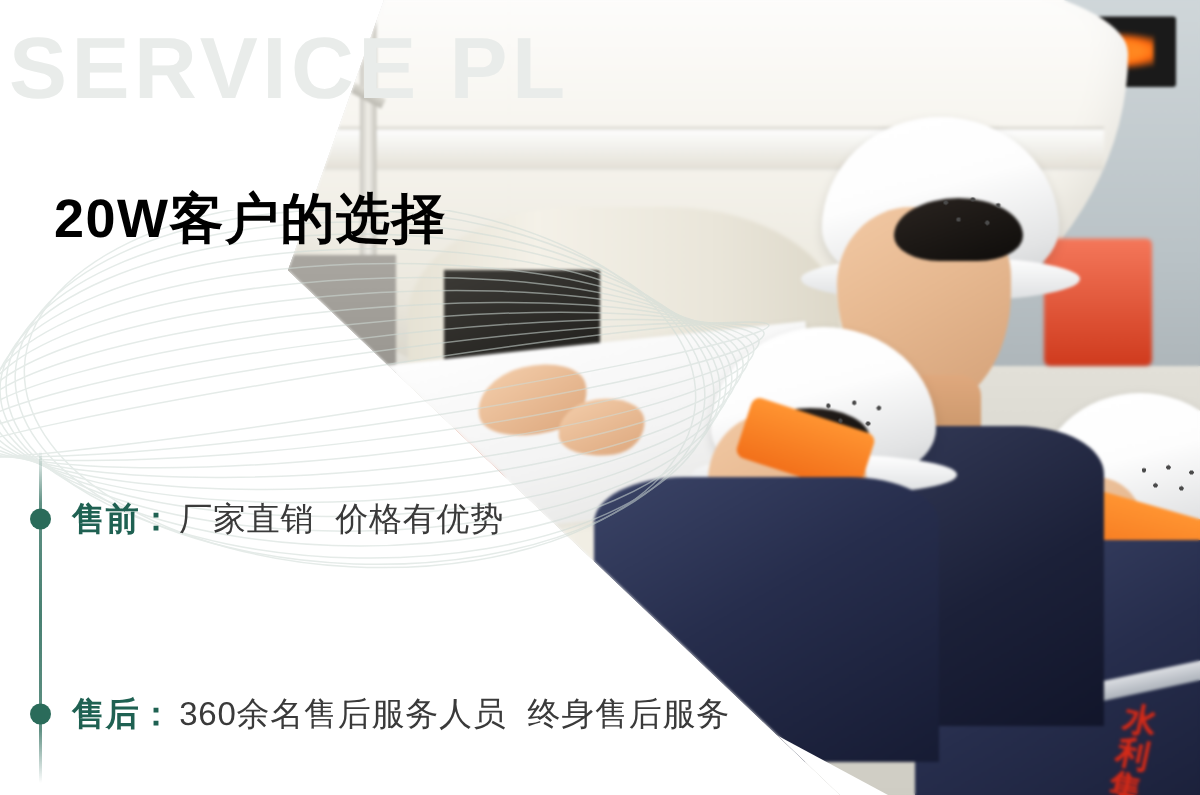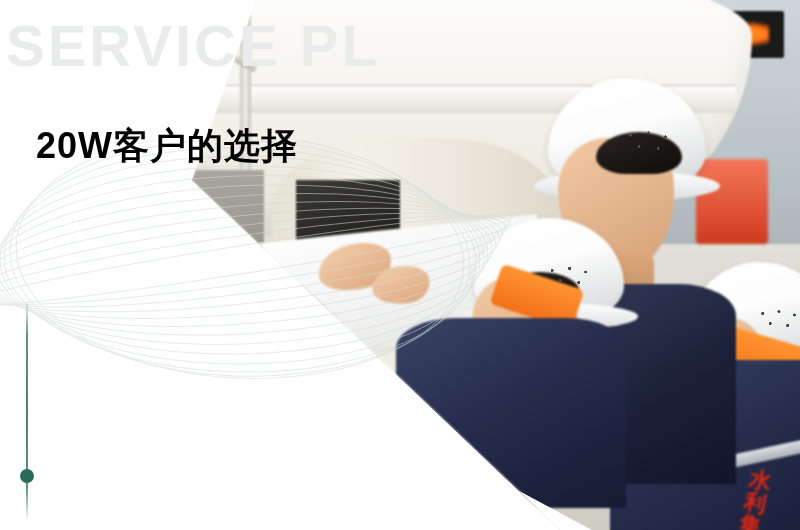--- a/index.html
+++ b/index.html
@@ -393,21 +393,30 @@
     </g>
   </svg>
 
   <div class="watermark">SERVICE PL</div>
 
   <div class="headline-2">20W客户的选择</div>
 
   <div class="list-rail"></div>
   <div class="list">
 
+    <div class="list-item" style="top:329px; height:34px;">
+      <span class="li-dot"></span>
+      <span class="li-text">
+        <span class="li-label">售前：</span><span>厂家直销</span><span class="li-gap"></span><span>价格有优势</span>
+      </span>
+    </div>
 
 
     <div class="list-item" style="top:459px; height:34px;">
       <span class="li-dot"></span>
+      <span class="li-text">
+        <span class="li-label">售后：</span><span>360余名售后服务人员</span><span class="li-gap"></span><span>终身售后服务</span>
+      </span>
     </div>
 
   </div>
 
 </div>
 
 </body></html>

